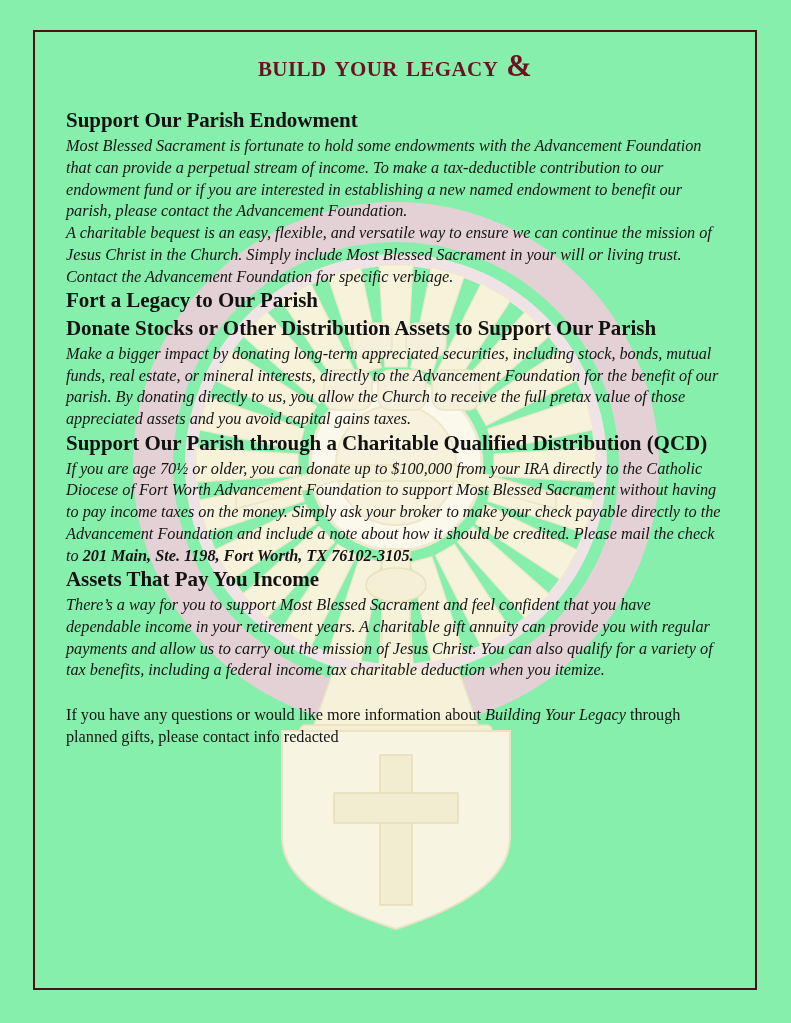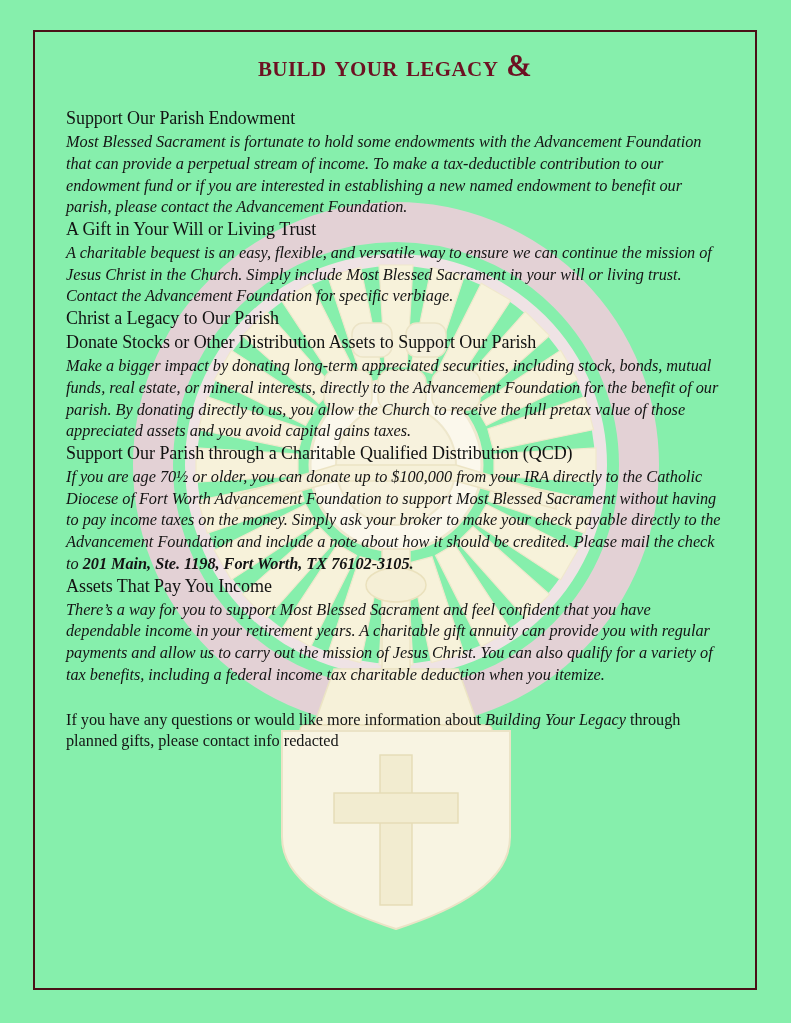--- a/index.html
+++ b/index.html
@@ -73,22 +73,22 @@
     line-height: 1.22;
     letter-spacing: 0.4px;
     font-variant: small-caps;
     text-transform: lowercase;
     white-space: nowrap;
   }
   .title-line.l2 { font-size: 30.5px; }
 
   h2.sec-head {
     font-family: "Liberation Serif", "DejaVu Serif", serif;
-    font-size: 18px;
-    font-weight: 400;
+    font-size: 21px;
+    font-weight: 700;
     color: #121212;
     margin: 0 0 0.5px 0;
     line-height: 1.30;
     letter-spacing: -0.05px;
   }
 
   p.sec-body {
     font-family: "Liberation Serif", "DejaVu Serif", serif;
     font-size: 16.3px;
     color: #141414;
@@ -241,26 +241,25 @@
     <div class="title-block">
       <div class="title-line l1">Build Your Legacy &amp;</div>
     </div>
 
     <div class="section">
       <h2 class="sec-head">Support Our Parish Endowment</h2>
       <p class="sec-body">Most Blessed Sacrament is fortunate to hold some endowments with the Advancement Foundation that can provide a perpetual stream of income. To make a tax-deductible contribution to our endowment fund or if you are interested in establishing a new named endowment to benefit our parish, please contact the Advancement Foundation.</p>
     </div>
 
     <div class="section">
-      <h2 class="sec-head">A Gift in Your Will or Living Trust</h2>
       <p class="sec-body">A charitable bequest is an easy, flexible, and versatile way to ensure we can continue the mission of Jesus Christ in the Church. Simply include Most Blessed Sacrament in your will or living trust. Contact the Advancement Foundation for specific verbiage.</p>
     </div>
 
     <div class="section">
-      <h2 class="sec-head">Christ a Legacy to Our Parish</h2>
+      <h2 class="sec-head">Fort a Legacy to Our Parish</h2>
     </div>
 
     <div class="section">
       <h2 class="sec-head">Donate Stocks or Other Distribution Assets to Support Our Parish</h2>
       <p class="sec-body">Make a bigger impact by donating long-term appreciated securities, including stock, bonds, mutual funds, real estate, or mineral interests, directly to the Advancement Foundation for the benefit of our parish. By donating directly to us, you allow the Church to receive the full pretax value of those appreciated assets and you avoid capital gains taxes.</p>
     </div>
 
     <div class="section">
       <h2 class="sec-head">Support Our Parish through a Charitable Qualified Distribution (QCD)</h2>
       <p class="sec-body"><span>If you are age 70½ or older, you can donate up to $100,000 from your IRA directly to the Catholic Diocese of Fort Worth Advancement Foundation to support Most Blessed Sacrament without having to pay income taxes on the money. Simply ask your broker to make your check payable directly to the Advancement Foundation and include a note about how it should be credited. Please mail the check to </span><b class="addr">201 Main, Ste. 1198, Fort Worth, TX 76102-3105.</b></p>

